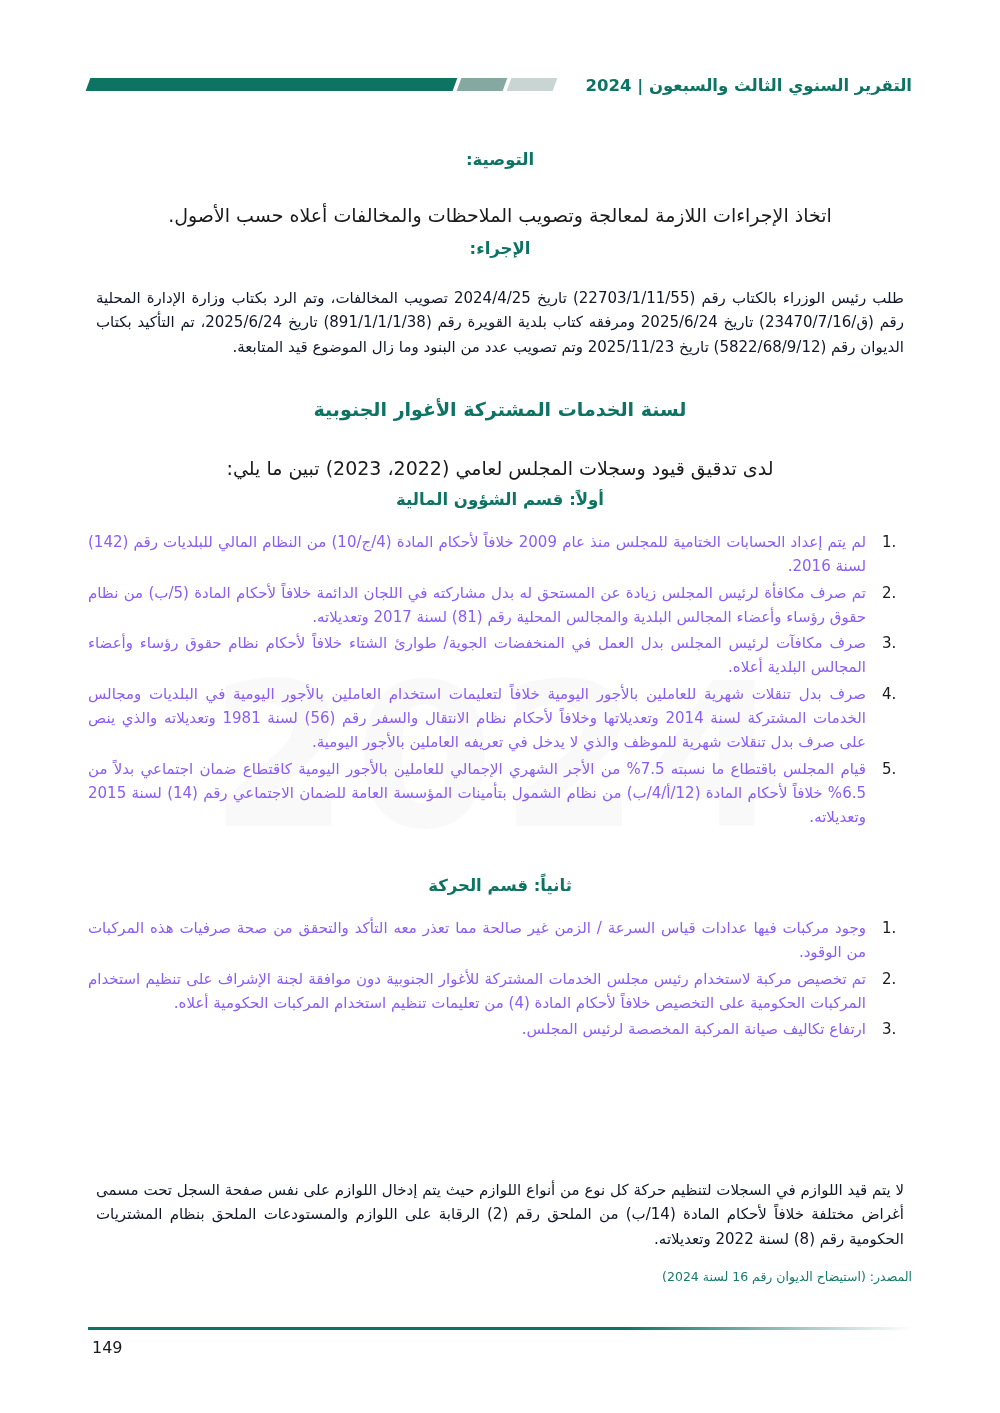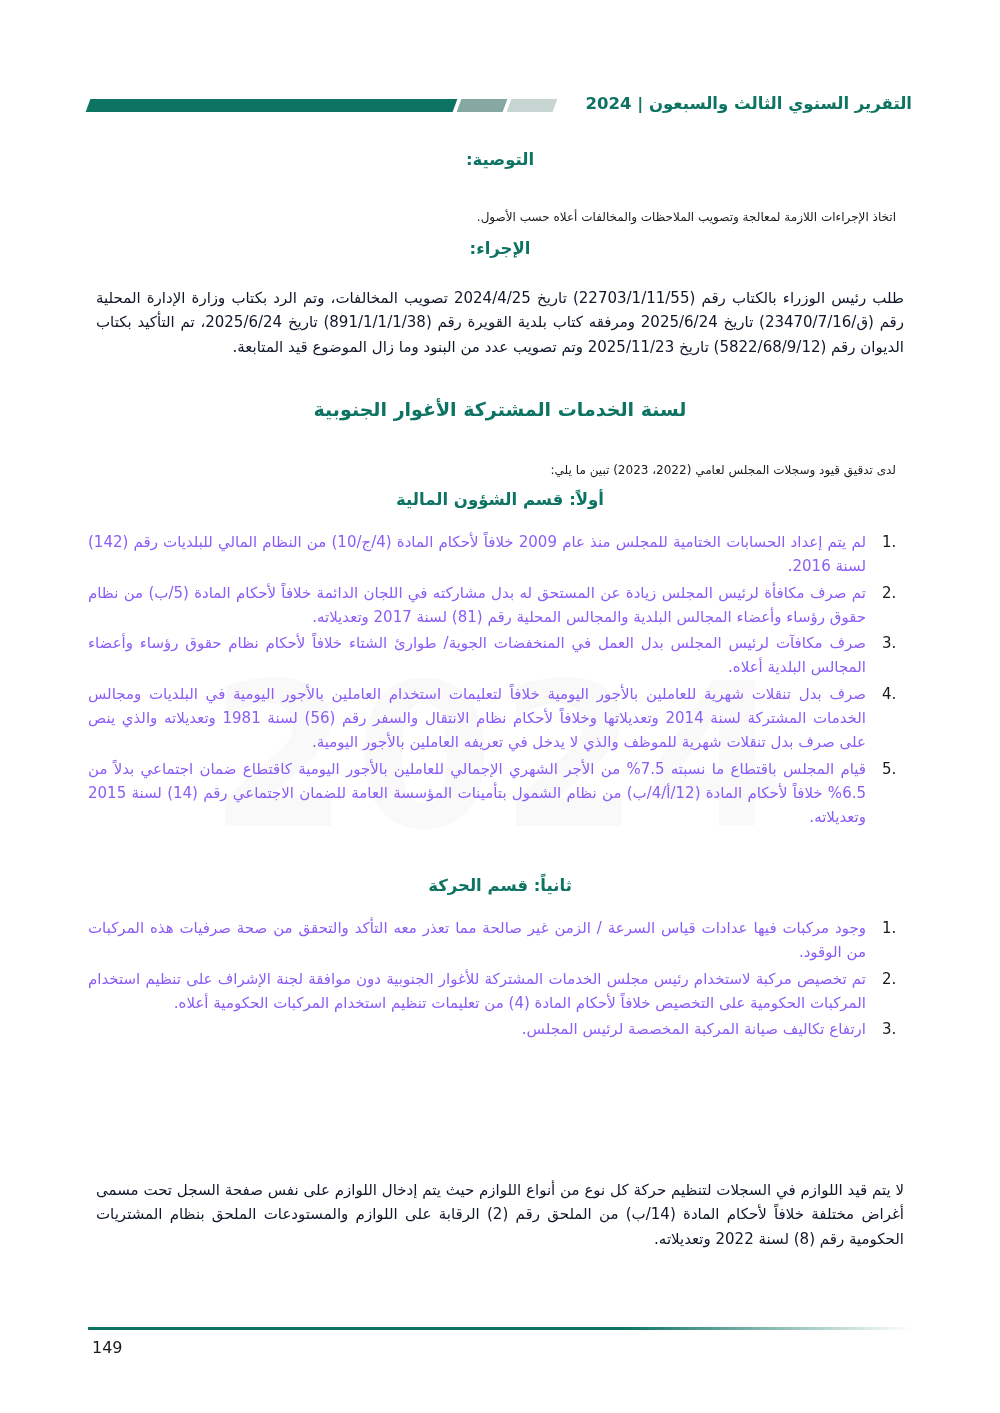--- a/index.html
+++ b/index.html
@@ -24,21 +24,21 @@
 
   
   .page-header {
     position: absolute;
     top: 78px;
     left: 88px;
     right: 88px;
     height: 34px;
     display: flex;
     flex-direction: row;
-    align-items: flex-end;
+    align-items: flex-start;
     gap: 16px;
   }
   .header-title {
     color: #0d7363;
     font-size: 16.5px;
     font-weight: bold;
     white-space: nowrap;
     letter-spacing: -0.2px;
     line-height: 1;
     padding-left: 14px;
@@ -79,24 +79,24 @@
   }
   .body-par {
     font-size: 15px;
     line-height: 1.62;
     text-align: justify;
     text-align-last: right;
     margin: 8px;
     color: #0f172a;
   }
   .body-par-narrow {
-    font-size: 12px;
+    font-size: 19px;
     line-height: 1.62;
-    text-align: right;
-    margin: 16px;
+    text-align: center;
+    margin: 8px;
     color: #1a1a1a;
   }
   .source-note {
     color: #17796a;
     font-size: 12.5px;
     text-align: right;
     margin: 0;
     line-height: 1.4;
   }
 
@@ -268,17 +268,20 @@
         <span class="li-num">3.</span>
         <span class="li-text last-right">ارتفاع تكاليف صيانة المركبة المخصصة لرئيس المجلس.</span>
       </li>
     </ol>
   </div>
 
   <div class="blk" id="blk-third-text">
     <p class="body-par">لا يتم قيد اللوازم في السجلات لتنظيم حركة كل نوع من أنواع اللوازم حيث يتم إدخال اللوازم على نفس صفحة السجل تحت مسمى أغراض مختلفة خلافاً لأحكام المادة (14/ب) من الملحق رقم (2) الرقابة على اللوازم والمستودعات الملحق بنظام المشتريات الحكومية رقم (8) لسنة 2022 وتعديلاته.</p>
   </div>
 
+  <div class="blk" id="blk-source">
+    <p class="source-note">المصدر: (استيضاح الديوان رقم 16 لسنة 2024)</p>
+  </div>
 
   <div class="footer-rule"></div>
   <div class="footer-page-num">149</div>
 
 </div>
 
 </body></html>

